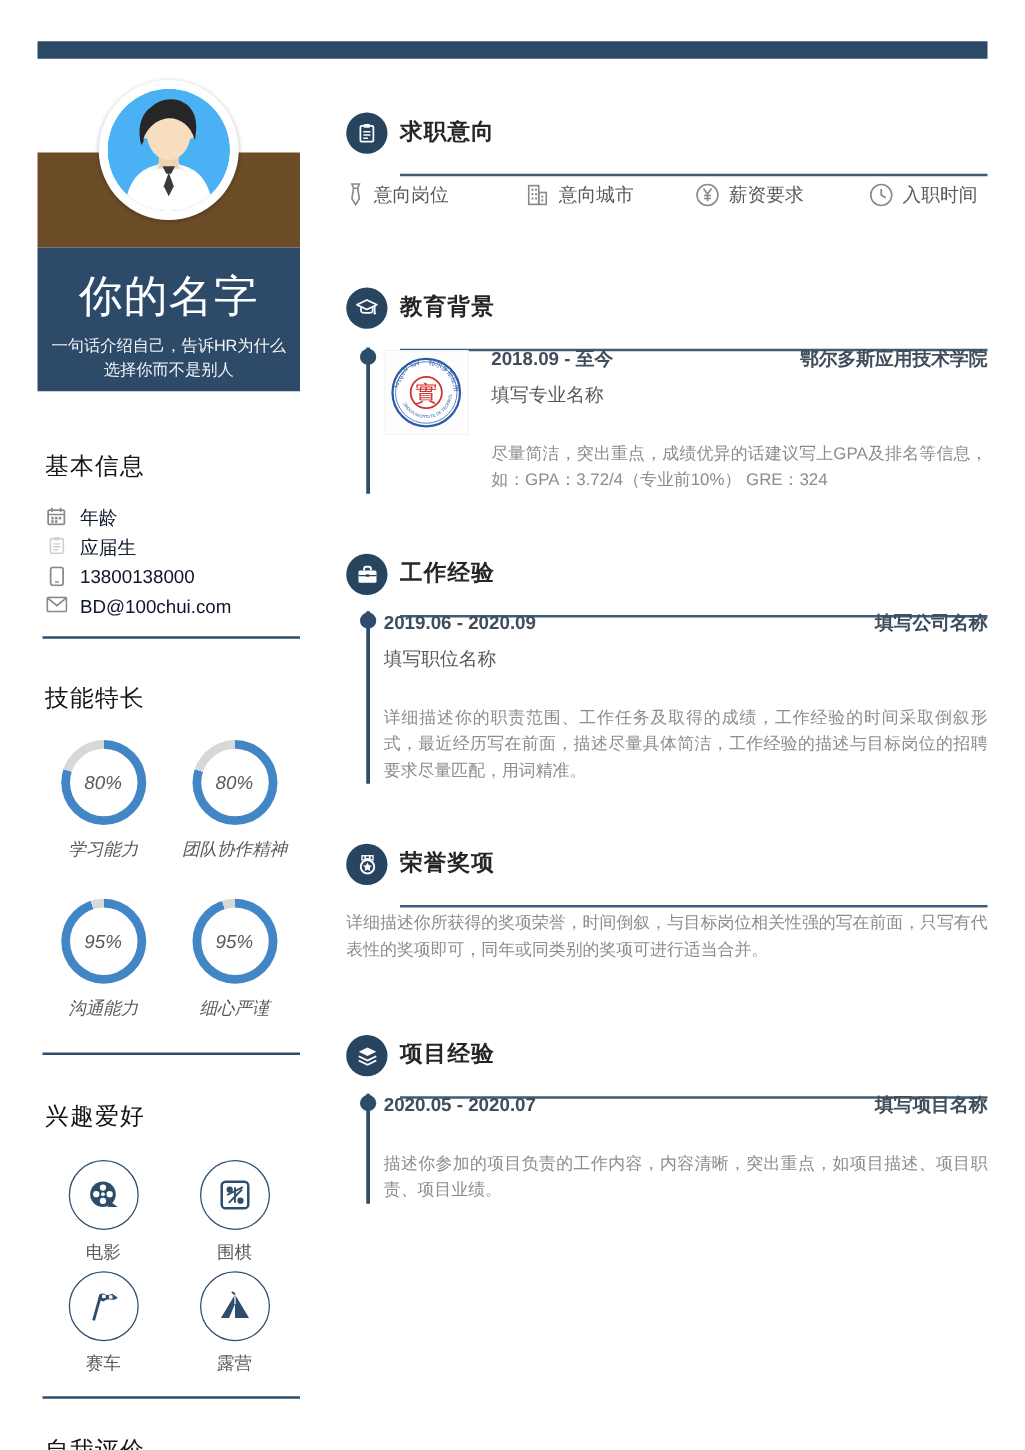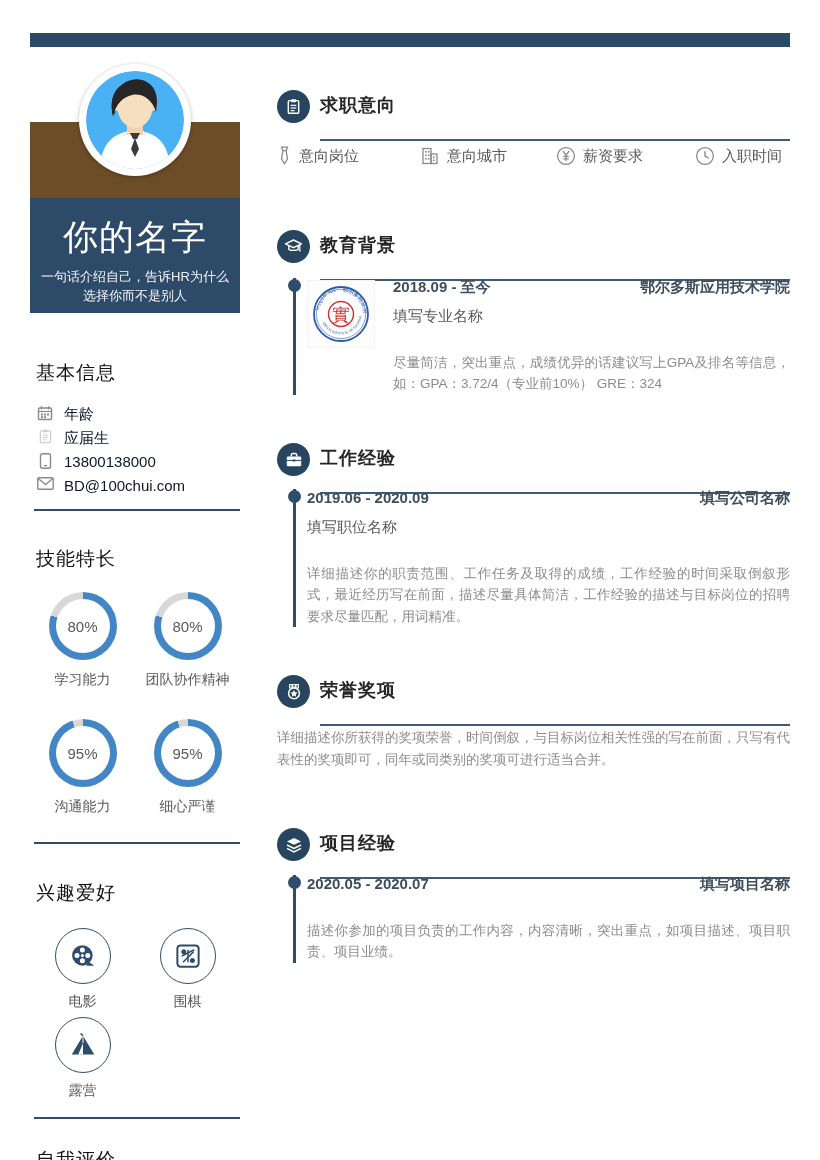--- a/index.html
+++ b/index.html
@@ -22,21 +22,21 @@
   .avatar svg { border-radius:50%; }
 
   .sb-heading { position:absolute; left:6px; font-size:19px; font-weight:normal; color:#141414; letter-spacing:1px; }
   .sb-divider { position:absolute; left:4px; width:206px; border-top:2px solid #2E4D6B; }
 
   .contact-list { position:absolute; left:6px; top:405px; width:200px; }
   .contact-row { display:flex; align-items:flex-start; height:24px; color:#0f172a; font-size:15px; }
   .contact-row .cicon { width:18px; margin-right:10px; display:flex; align-items:center; justify-content:center; }
 
   .skill-grid { position:absolute; top:592px; left:0; width:210px; display:grid;
-    grid-template-columns:105px 105px; row-gap:30px; justify-items:center; }
+    grid-template-columns:105px 105px; row-gap:30px; justify-items:center;font-style:italic; }
   .skill-cell { display:flex; flex-direction:column; align-items:center; }
   .ring { width:68px; height:68px; border-radius:50%; display:flex; align-items:center; justify-content:center; }
   .ring-inner { width:54px; height:54px; border-radius:50%; background:#fff; display:flex; align-items:center; justify-content:center;
     font-size:15px; color:#595959; }
   .skill-label { margin-top:11px; font-size:14px; color:#595959; }
 
   .hobby-grid { position:absolute; top:928px; left:0; width:210px; display:grid;
     grid-template-columns:105px 105px; row-gap:6px; justify-items:center; }
   .hobby-cell { display:flex; flex-direction:column; align-items:center; }
   .hobby-circle { width:56px; height:56px; border-radius:50%; border:1.5px solid #2E4D6B;
@@ -211,20 +211,32 @@
               <line x1="12" y1="7" x2="12" y2="17" stroke="#2E4D6B" stroke-width="1.2"></line>
               <circle cx="8.6" cy="8.6" r="2" fill="#2E4D6B"></circle>
               <circle cx="15.5" cy="15.6" r="2" fill="#2E4D6B"></circle>
             </svg>
         </div>
         <div class="hobby-label">围棋</div>
       </div>
       <div class="hobby-cell">
         <div class="hobby-circle">
           <svg width="30" height="30" viewBox="0 0 24 24">
+              <line x1="5.5" y1="21" x2="10" y2="5" stroke="#2E4D6B" stroke-width="1.8"></line>
+              <path d="M9.2 4.5 C12 2.5 14 6 17.5 4 L21 6.5 C17.5 9.5 14.5 6 12 9 L8.3 7.8 Z" fill="#2E4D6B"></path>
+              <rect x="11" y="4.6" width="2.2" height="2.2" fill="#fff"></rect>
+              <rect x="15.4" y="5" width="2.2" height="2.2" fill="#fff"></rect>
+              <rect x="13.2" y="2.9" width="2.2" height="1.9" fill="#fff" opacity="0.9"></rect>
+            </svg>
+        </div>
+        <div class="hobby-label">赛车</div>
+      </div>
+      <div class="hobby-cell">
+        <div class="hobby-circle">
+          <svg width="30" height="30" viewBox="0 0 24 24">
               <path d="M12 4.5 L3 19.5 L21 19.5 Z" fill="#2E4D6B"></path>
               <path d="M12 10.5 L8.2 19.5 L12 19.5 Z" fill="#fff"></path>
               <line x1="12" y1="4.5" x2="12" y2="10.5" stroke="#fff" stroke-width="0.8"></line>
               <path d="M12 4.5 L10 2.8" stroke="#2E4D6B" stroke-width="1.2"></path>
             </svg>
         </div>
         <div class="hobby-label">露营</div>
       </div>
     </div>
     <div class="sb-divider" style="top:1117px"></div>

